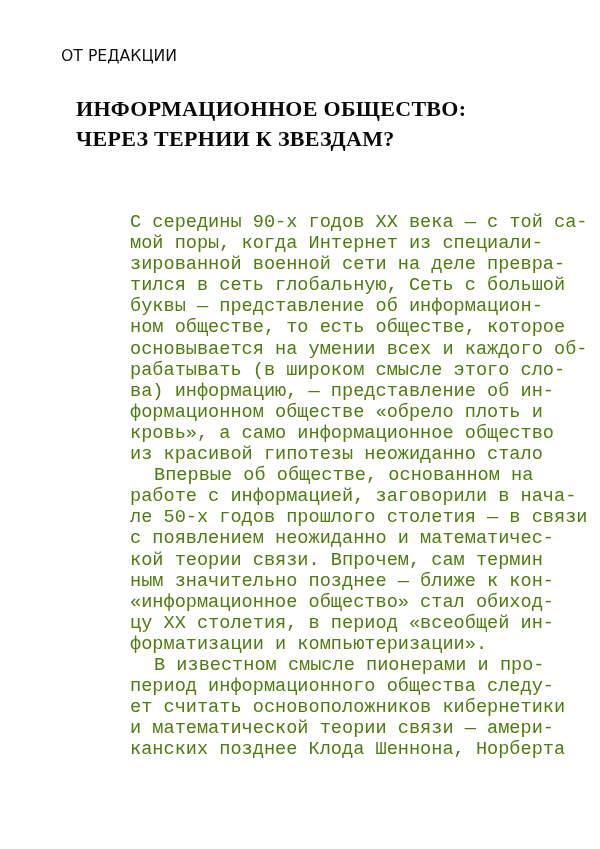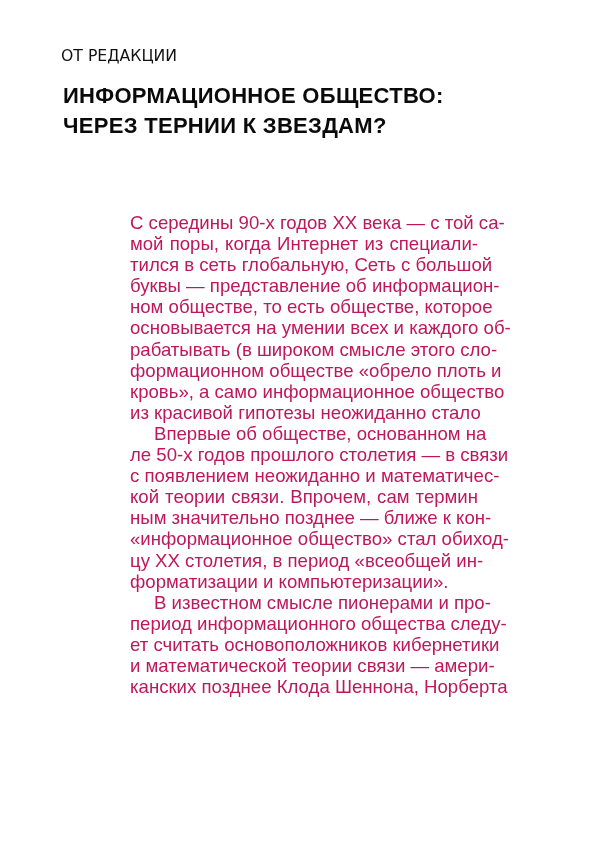--- a/index.html
+++ b/index.html
@@ -23,40 +23,40 @@
       letter-spacing: 0px;
       color: #111;
       font-weight: normal;
       transform: scaleX(0.98);
       transform-origin: left top;
     }
     .title {
       position: absolute;
       left: 60px;
       top: 78px;
-      margin: 3px;
-      font-family: Liberation Sans, sans-serif;
+      margin: 16px;
+      font-family: Liberation Serif, serif;
       font-weight: bold;
       font-size: 22px;
       line-height: 30px;
       letter-spacing: 0.3px;
       color: #0a0a0a;
       transform: scaleX(1.0);
       transform-origin: left top;
     }
     .title span { display: block; white-space: nowrap; }
     .body-text {
       position: absolute;
       left: 130px;
       top: 212px;
       width: 348px;
-      font-family: Liberation Sans, sans-serif;
+      font-family: Liberation Mono, monospace;
       font-size: 18.6px;
       line-height: 21.1px;
-      color: #be185d;
+      color: #4d7c0f;
     }
     .line {
       display: block;
       white-space: nowrap;
       text-align: justify;
       text-align-last: justify;
       height: 21.1px;
     }
     .line.last {
       text-align-last: left;
@@ -72,30 +72,33 @@
 
 <h1 class="title">
   <span>ИНФОРМАЦИОННОЕ ОБЩЕСТВО:</span>
   <span>ЧЕРЕЗ ТЕРНИИ К ЗВЕЗДАМ?</span>
 </h1>
 
 <div class="body-text">
 
   <span class="line">С середины 90-х годов XX века — с той са-</span>
   <span class="line">мой поры, когда Интернет из специали-</span>
+  <span class="line">зированной военной сети на деле превра-</span>
   <span class="line">тился в сеть глобальную, Сеть с большой</span>
   <span class="line">буквы — представление об информацион-</span>
   <span class="line">ном обществе, то есть обществе, которое</span>
   <span class="line">основывается на умении всех и каждого об-</span>
   <span class="line">рабатывать (в широком смысле этого сло-</span>
+  <span class="line">ва) информацию, — представление об ин-</span>
   <span class="line">формационном обществе «обрело плоть и</span>
   <span class="line">кровь», а само информационное общество</span>
   <span class="line">из красивой гипотезы неожиданно стало</span>
 
   <span class="line indent">Впервые об обществе, основанном на</span>
+  <span class="line">работе с информацией, заговорили в нача-</span>
   <span class="line">ле 50-х годов прошлого столетия — в связи</span>
   <span class="line">с появлением неожиданно и математичес-</span>
   <span class="line">кой теории связи. Впрочем, сам термин</span>
   <span class="line">ным значительно позднее — ближе к кон-</span>
   <span class="line">«информационное общество» стал обиход-</span>
   <span class="line">цу XX столетия, в период «всеобщей ин-</span>
   <span class="line last">форматизации и компьютеризации».</span>
 
   <span class="line indent">В известном смысле пионерами и про-</span>
   <span class="line">период информационного общества следу-</span>

